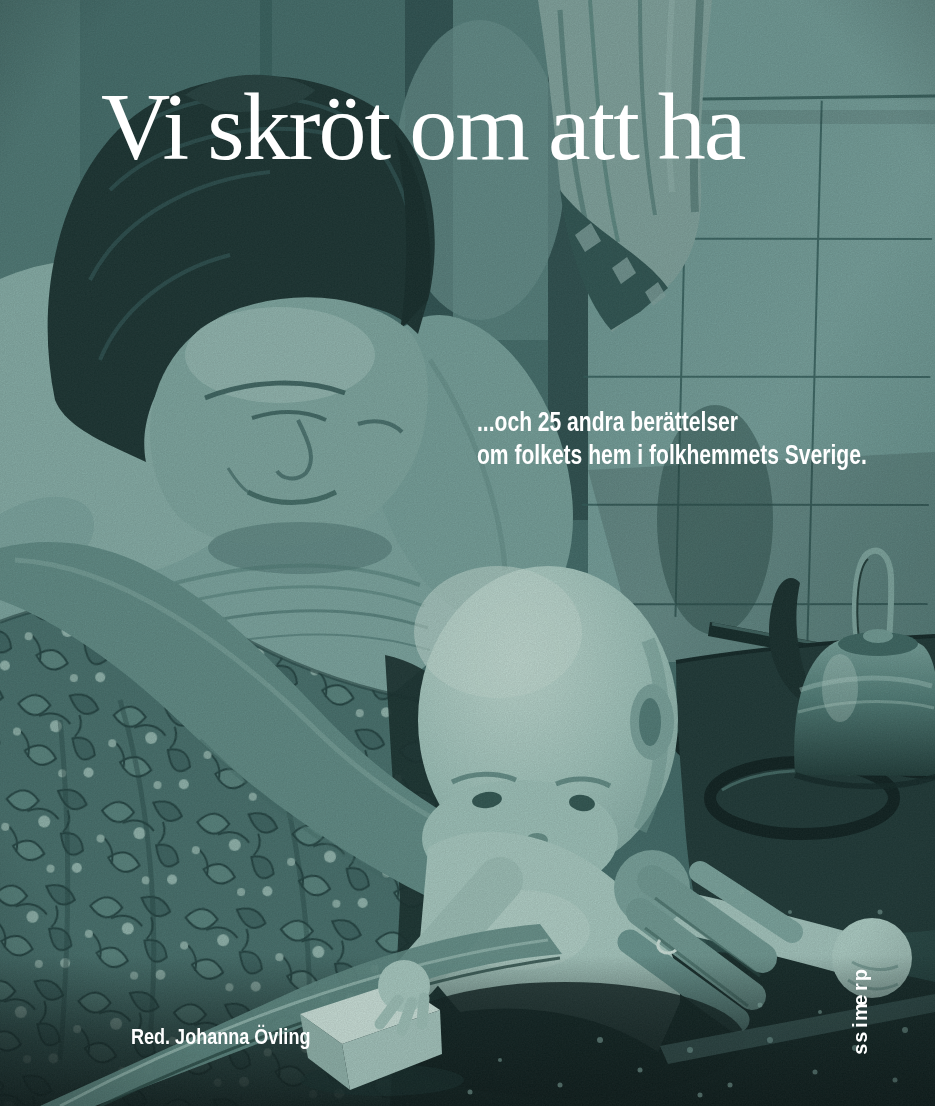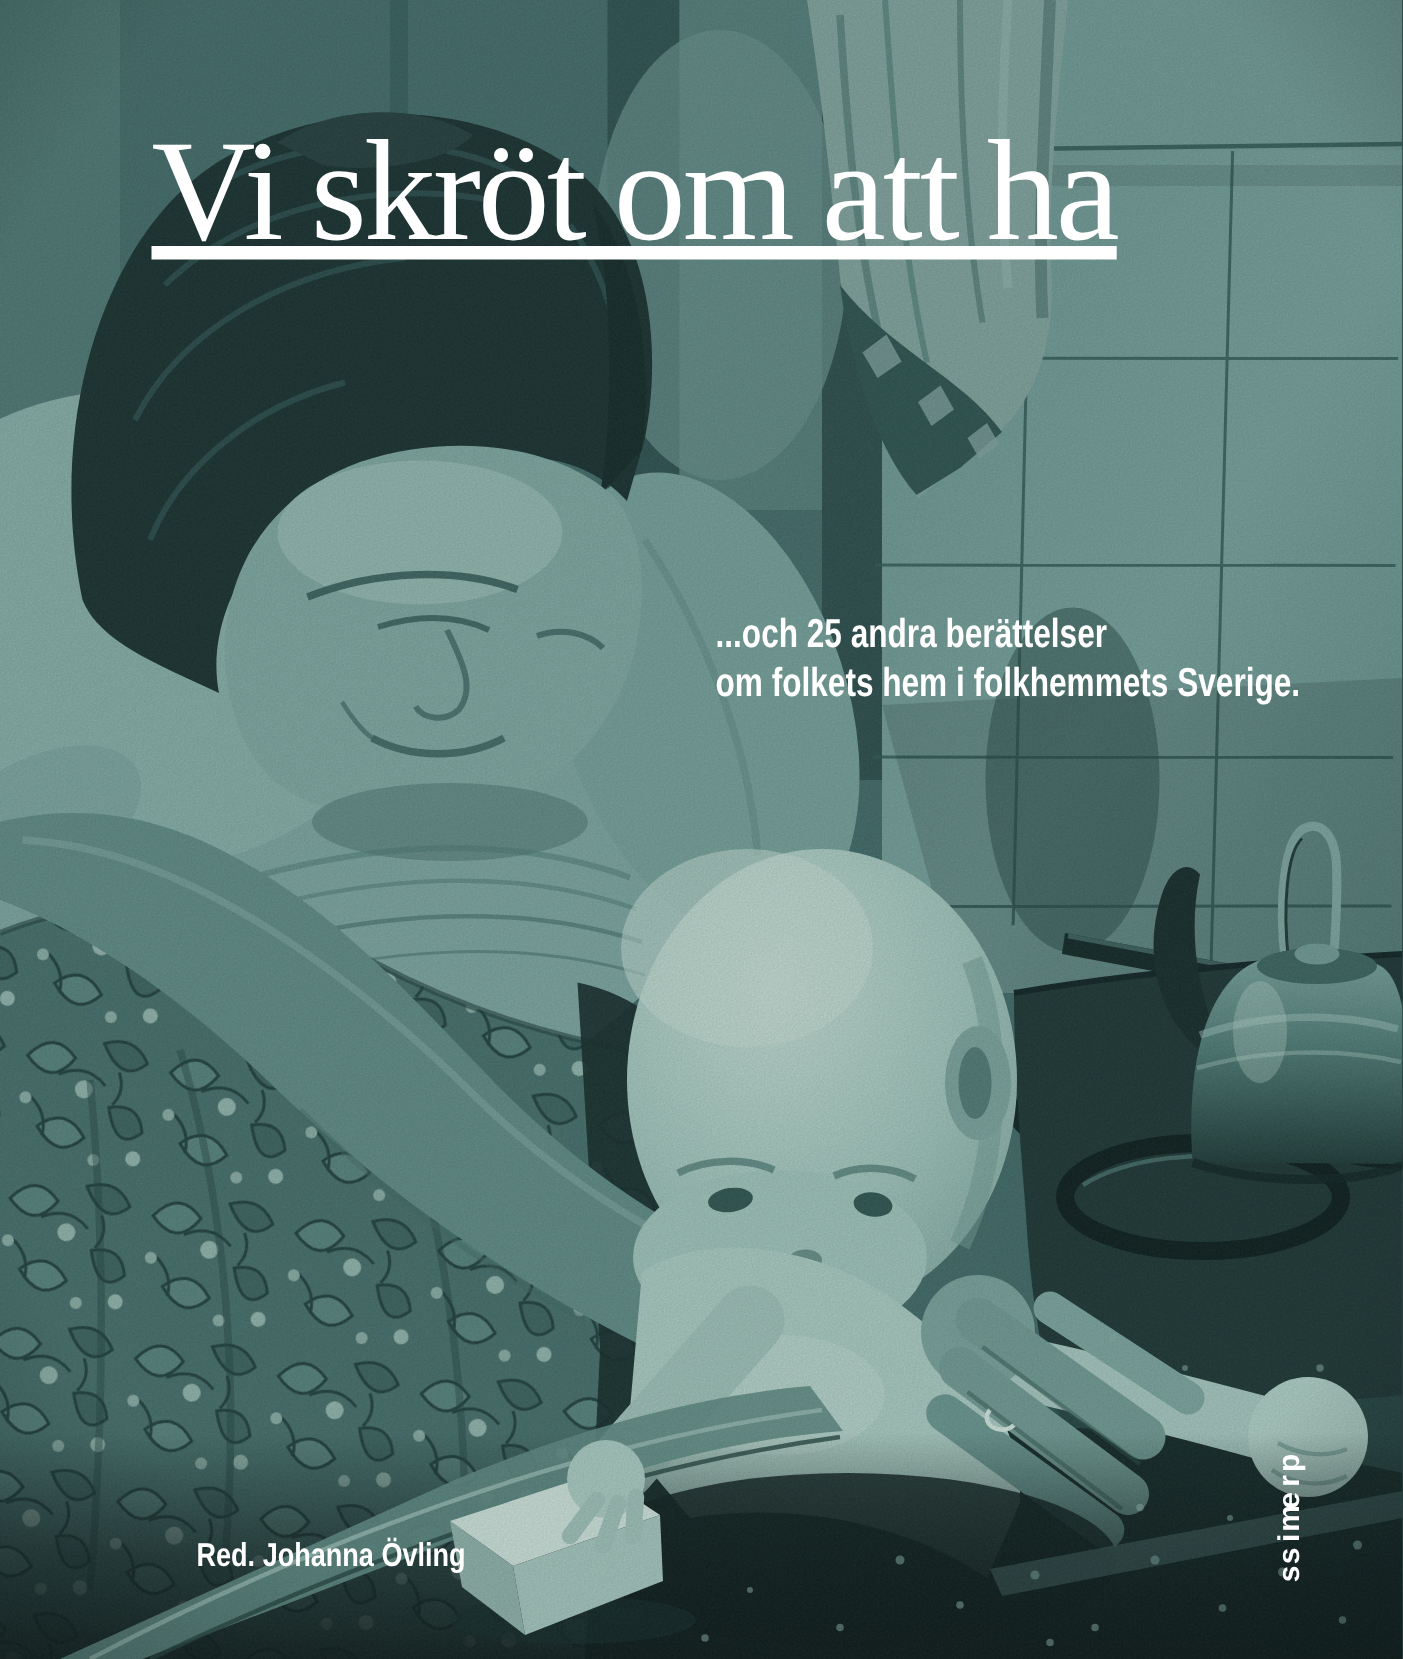--- a/index.html
+++ b/index.html
@@ -1,21 +1,21 @@
 <!DOCTYPE html>
 <html><head>
 <meta charset="utf-8">
 <style>
   html,body{margin:0;padding:0;background:#222;}
   .cover{position:relative;width:935px;height:1106px;overflow:hidden;background:#3a6260;
          font-family:"Liberation Sans",sans-serif;}
   .cover svg.photo{position:absolute;inset:0;display:block;}
   .txt{position:absolute;color:#fff;white-space:nowrap;}
   .title{left:101px;top:76px;font-family:"Liberation Serif",serif;font-weight:400;
-         font-size:96px;line-height:102px;letter-spacing:-2px;word-spacing:-2px;text-decoration:underline;}
+         font-size:96px;line-height:102px;letter-spacing:-2px;word-spacing:-2px;}
   .subtitle{left:477px;top:406px;font-weight:700;font-size:27px;line-height:33px;
             transform:scaleX(.78);transform-origin:0 0;}
   .credit{left:131px;top:1024px;font-weight:700;font-size:22px;line-height:26px;
           transform:scaleX(.82);transform-origin:0 0;}
   .premiss{left:849px;top:969px;display:flex;flex-direction:column;}
   .vletter{display:flex;align-items:center;justify-content:center;width:22px;height:12.4px;
            transform:rotate(-90deg);font-weight:700;font-size:20px;line-height:1;color:#fff;}
   .tline{display:block;}
 </style>
 </head>

